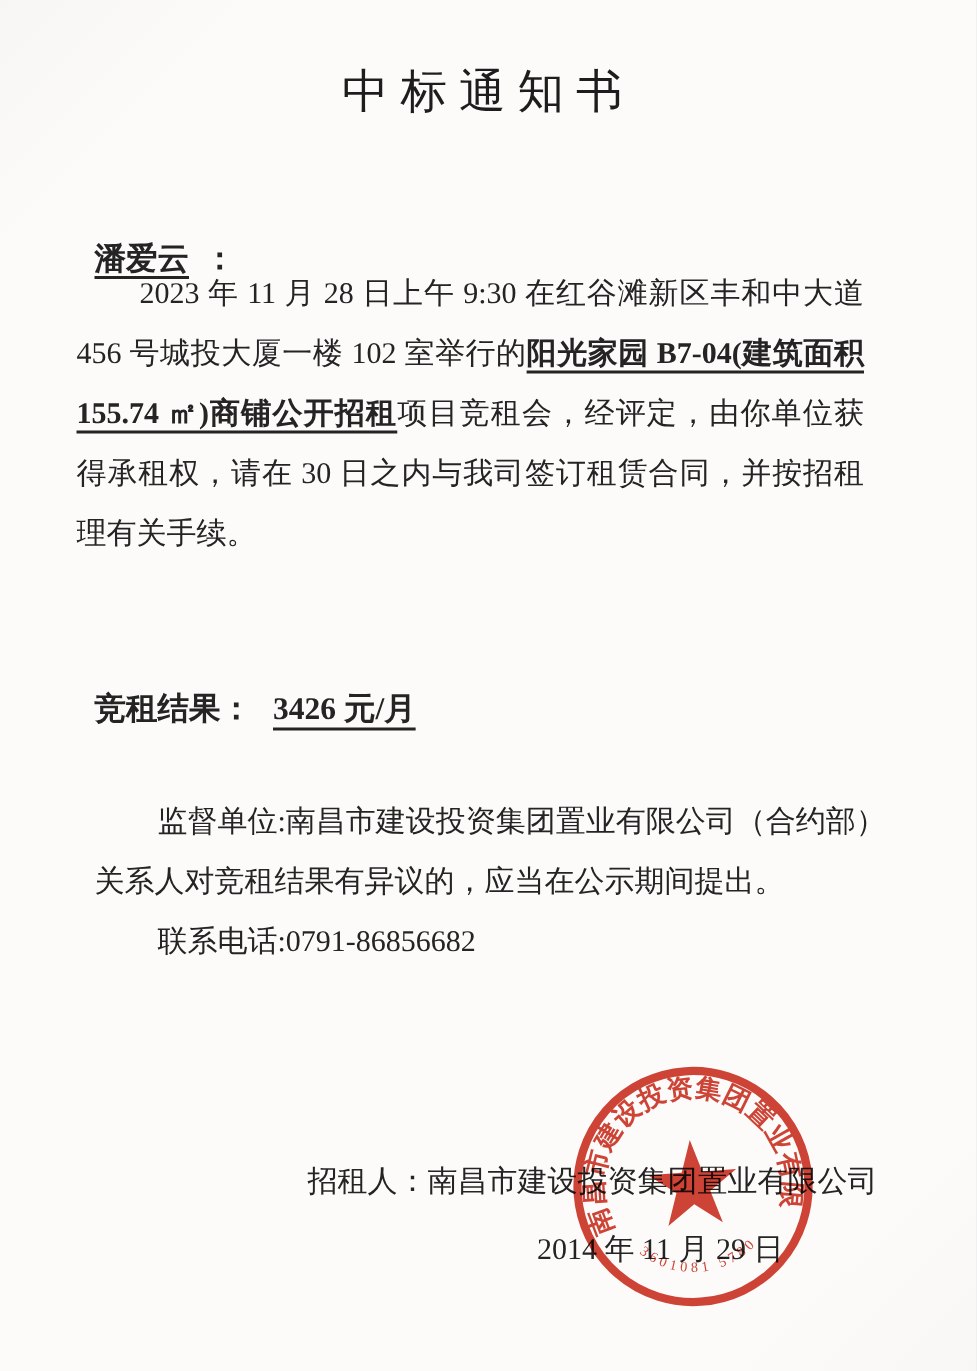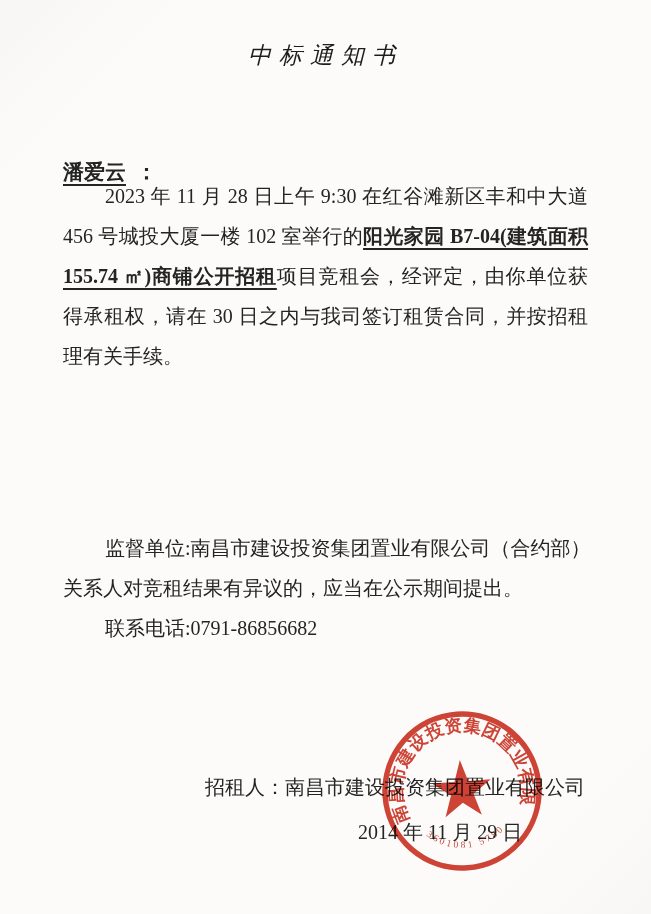--- a/index.html
+++ b/index.html
@@ -7,35 +7,35 @@
   .page{
     position:relative;
     width:651px;height:914px;
     background:linear-gradient(135deg,#f7f6f4 0%,#fcfbf9 12%,#fcfbf9 88%,#f8f7f5 100%);
     font-family:"Liberation Serif","DejaVu Serif",serif;
     color:#242424;
     overflow:hidden;
   }
   .doc-title{
     position:absolute;top:40px;left:0;width:100%;
-    text-align:center;font-size:23px;letter-spacing:8px;
-    color:#1d1d1d;white-space:nowrap;font-style:italic;
+    text-align:center;font-size:31px;letter-spacing:8px;
+    color:#1d1d1d;white-space:nowrap;
   }
   .recipient{
     position:absolute;top:138px;left:63px;
     font-size:21px;font-weight:bold;margin-top:20px;
   }
   .recipient .name{
     text-decoration:underline;
     text-decoration-thickness:1.5px;
     text-underline-offset:5px;
     padding-right:10px;
   }
   .bodytext{
-    position:absolute;top:176px;left:63px;width:525px;
+    position:absolute;top:176px;left:51px;width:525px;
     font-size:20px;line-height:40px;
   }
   .publicity{
     position:absolute;top:528px;left:63px;width:525px;
     font-size:20px;line-height:40px;
   }
   .line{white-space:nowrap;}
   .line.fill{text-align:justify;text-align-last:justify;white-space:normal;}
   .indent{text-indent:42px;}
   .em{
@@ -81,20 +81,21 @@
   <div class="recipient"><span class="name">潘爱云</span><span>：</span></div>
 
   <div class="bodytext">
     <div class="line fill indent">2023 年 11 月 28 日上午 9:30 在红谷滩新区丰和中大道</div>
     <div class="line fill"><span>456 号城投大厦一楼 102 室举行的</span><span class="em">阳光家园 B7-04(建筑面积</span></div>
     <div class="line fill"><span class="em">155.74 ㎡)商铺公开招租</span><span>项目竞租会，经评定，由你单位获</span></div>
     <div class="line fill">得承租权，请在 30 日之内与我司签订租赁合同，并按招租</div>
     <div class="line">理有关手续。</div>
   </div>
 
+  <div class="result-line"><span>竞租结果：</span><span class="value">3426 元/月</span></div>
 
   <div class="publicity">
     <div class="line indent">监督单位:南昌市建设投资集团置业有限公司（合约部）</div>
     <div class="line">关系人对竞租结果有异议的，应当在公示期间提出。</div>
     <div class="line indent">联系电话:0791-86856682</div>
   </div>
 
   <div class="sig-lessor">招租人：南昌市建设投资集团置业有限公司</div>
   <div class="sig-date">2014 年 11 月 29 日</div>
 

